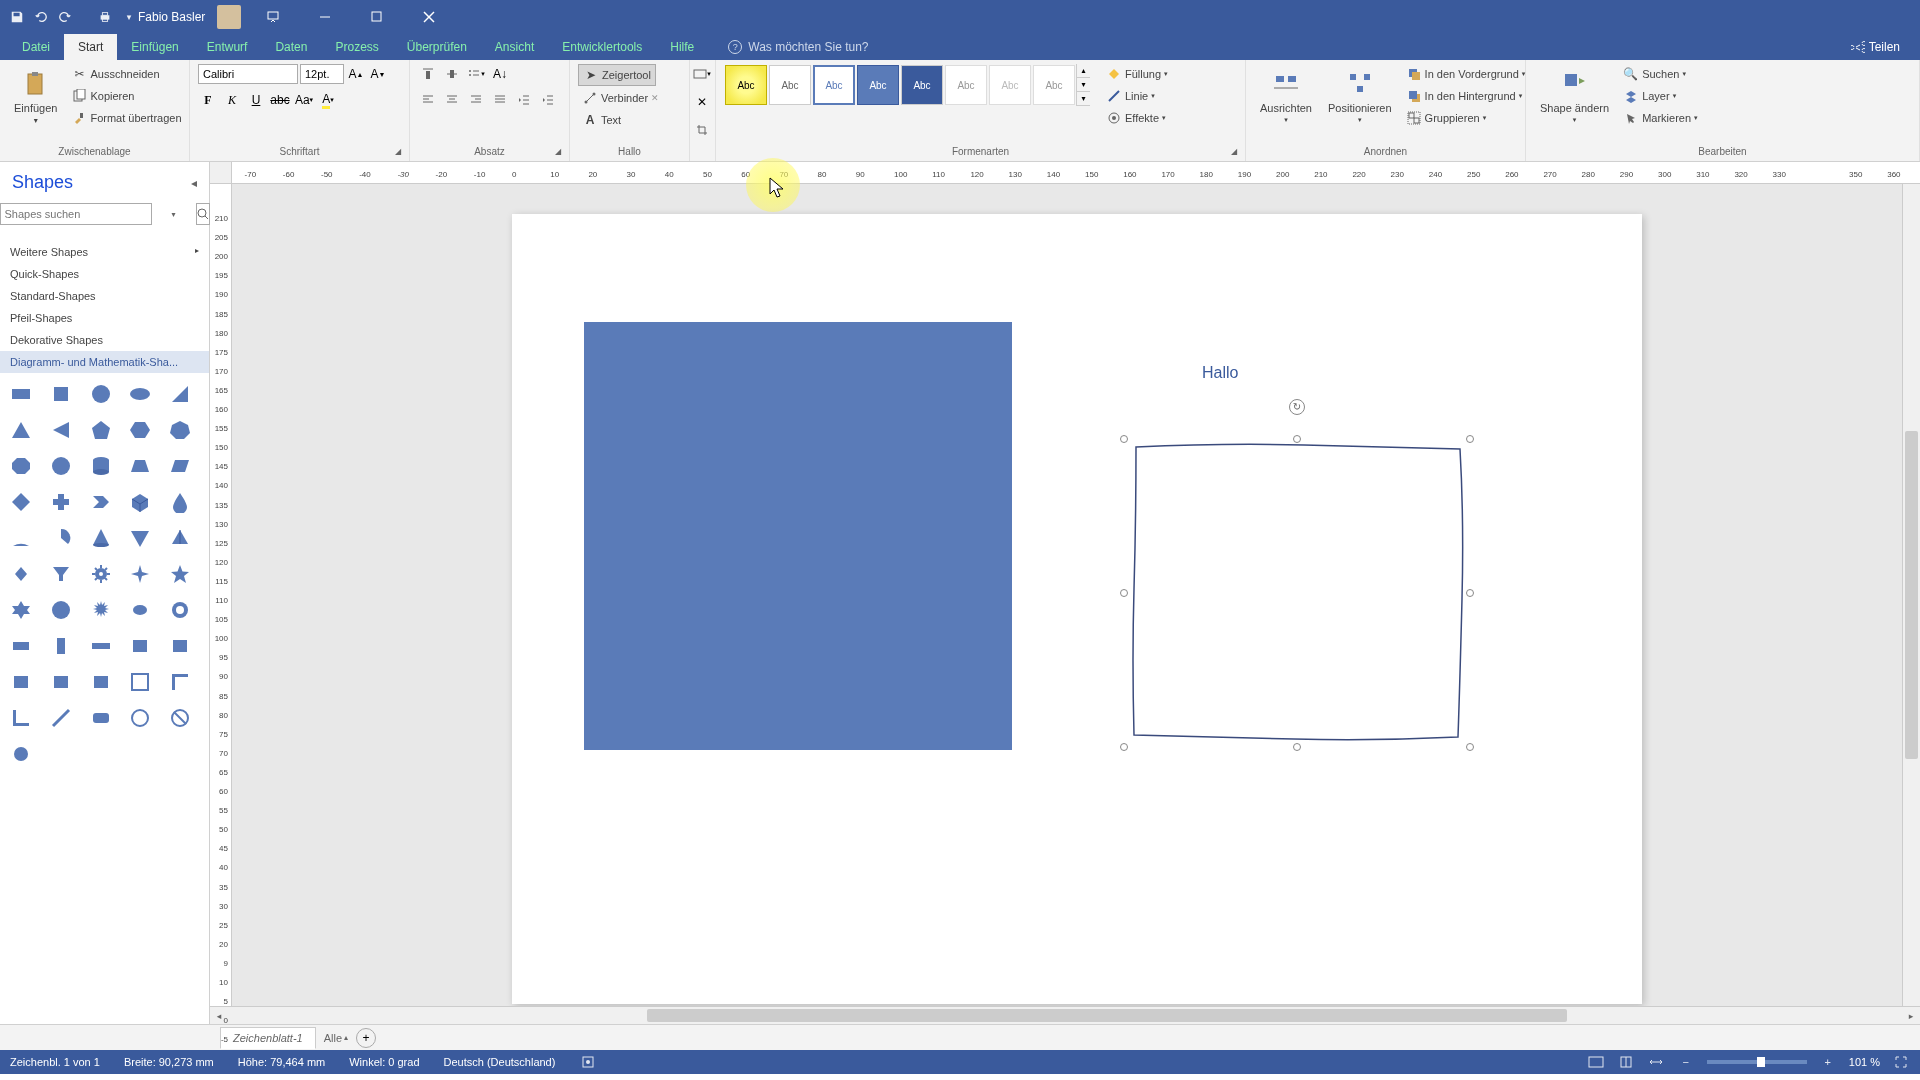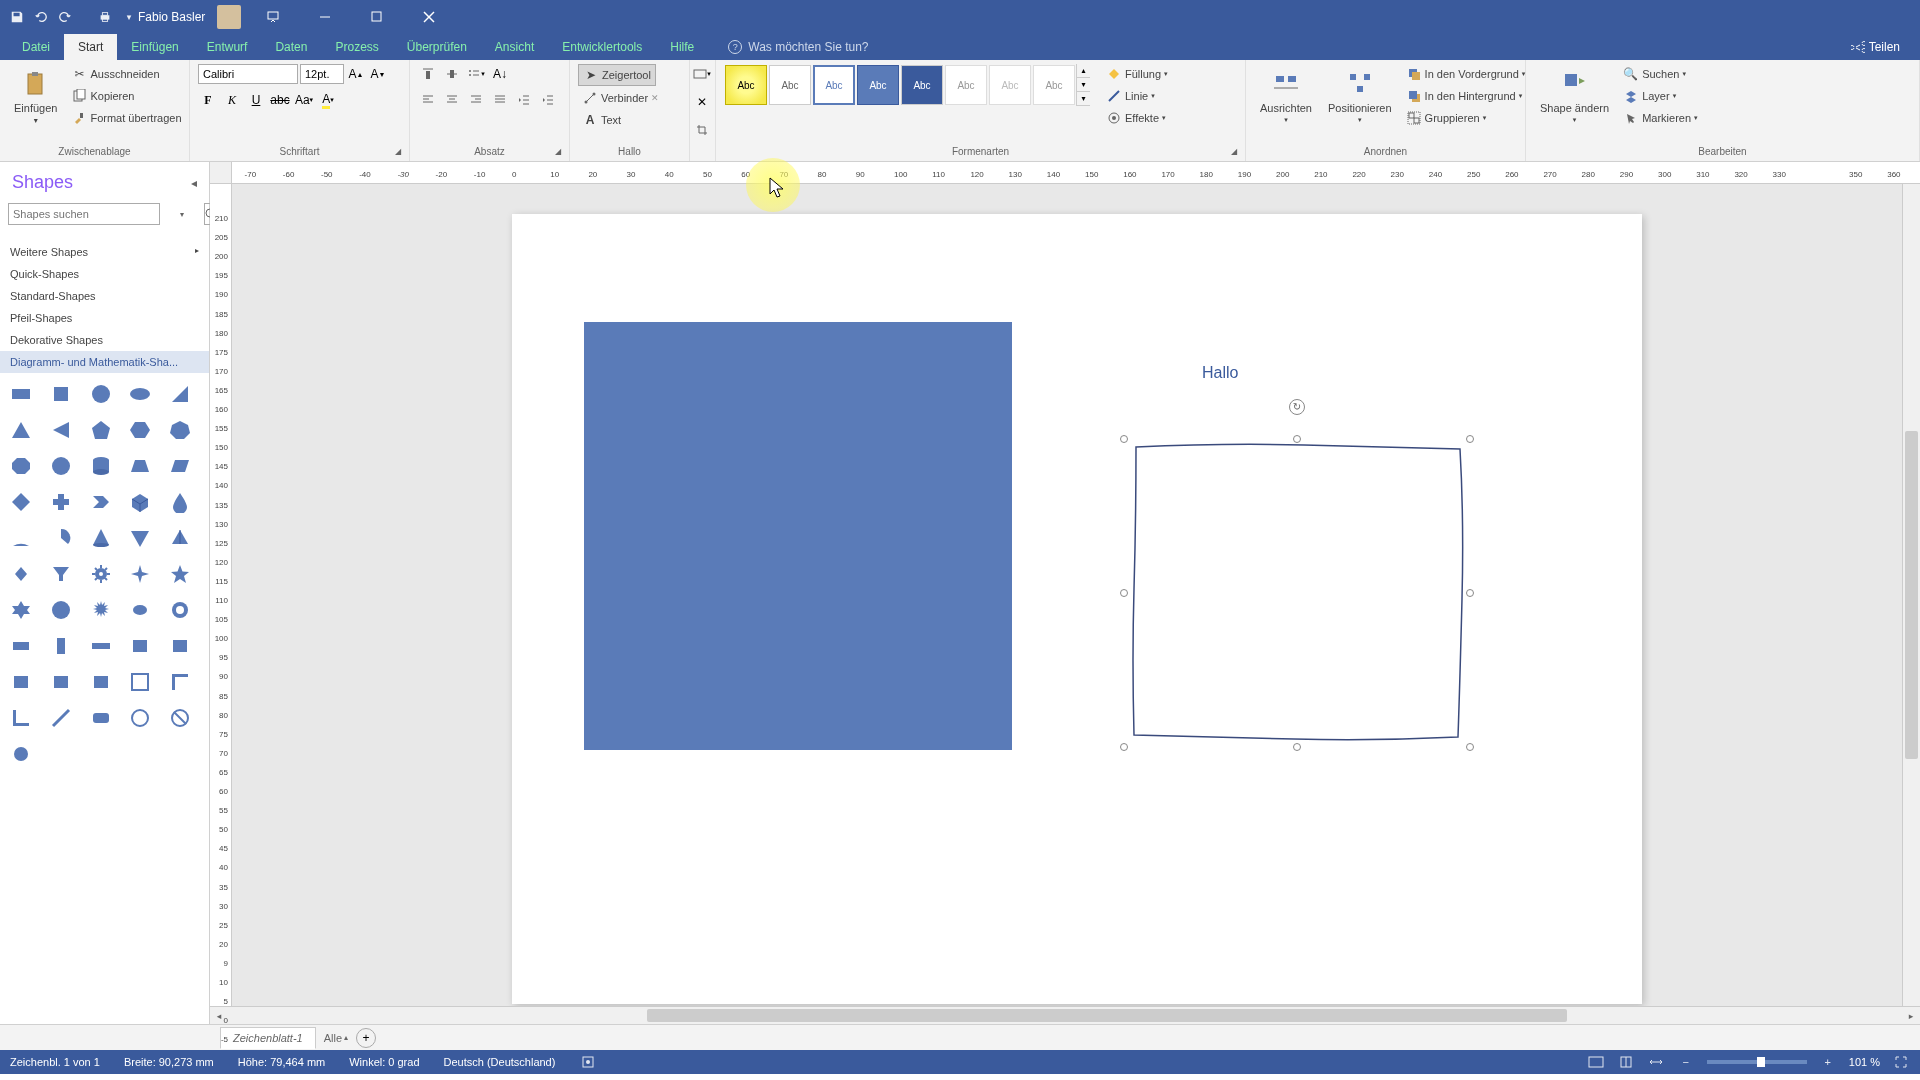--- a/index.html
+++ b/index.html
@@ -48,23 +48,23 @@
 .style-thumb.s5 { background: #fff; color: #999; border-color: #ddd; }
 .style-thumb.s6 { background: #fff; color: #bbb; border-color: #ddd; }
 .style-thumb.s7 { background: #fff; color: #999; border-color: #ddd; }
 .style-gallery { display: flex; flex-wrap: nowrap; }
 .style-scroll { display: flex; flex-direction: column; width: 14px; border-left: 1px solid #ccc; }
 .style-scroll div { flex: 1; border-bottom: 1px solid #ccc; display:flex; align-items:center; justify-content:center; font-size:8px; cursor:pointer; }
 
 
 .shapes-panel { width: 210px; background: #fff; border-right: 1px solid #d0d0d0; display: flex; flex-direction: column; }
 .shapes-header { padding: 10px 12px 4px; display: flex; align-items: center; justify-content: space-between; }
-.shapes-title { font-size: 18px; color: #8b5cf6; font-weight: 300; }
+.shapes-title { font-size: 18px; color: #1d4ed8; font-weight: 300; }
 .shapes-collapse { font-size: 12px; color: #666; cursor: pointer; }
-.shapes-search { margin: 6px 8px; display: flex; gap: 20px; }
+.shapes-search { margin: 6px 8px; display: flex; gap: 20px; justify-content: center; }
 .shapes-search input { flex: 1; border: 1px solid #ababab; height: 22px; font-size: 11px; padding: 0 4px; }
 .shapes-search-btn { width: 22px; height: 22px; border: 1px solid #ababab; display: flex; align-items: center; justify-content: center; cursor: pointer; }
 .shapes-cat { padding: 5px 10px; font-size: 11px; color: #444; cursor: pointer; }
 .shapes-cat.active { background: #dde5f2; color: #3a5a9c; }
 .shapes-grid { padding: 8px; display: grid; grid-template-columns: repeat(5, 1fr); gap: 10px 6px; }
 .shape-item { width: 26px; height: 26px; display: flex; align-items: center; justify-content: center; cursor: pointer; }
 .shape-item svg { fill: #5a7bb8; }
 
 
 .work-area { display: flex; height: calc(100% - 162px - 26px - 30px); }

